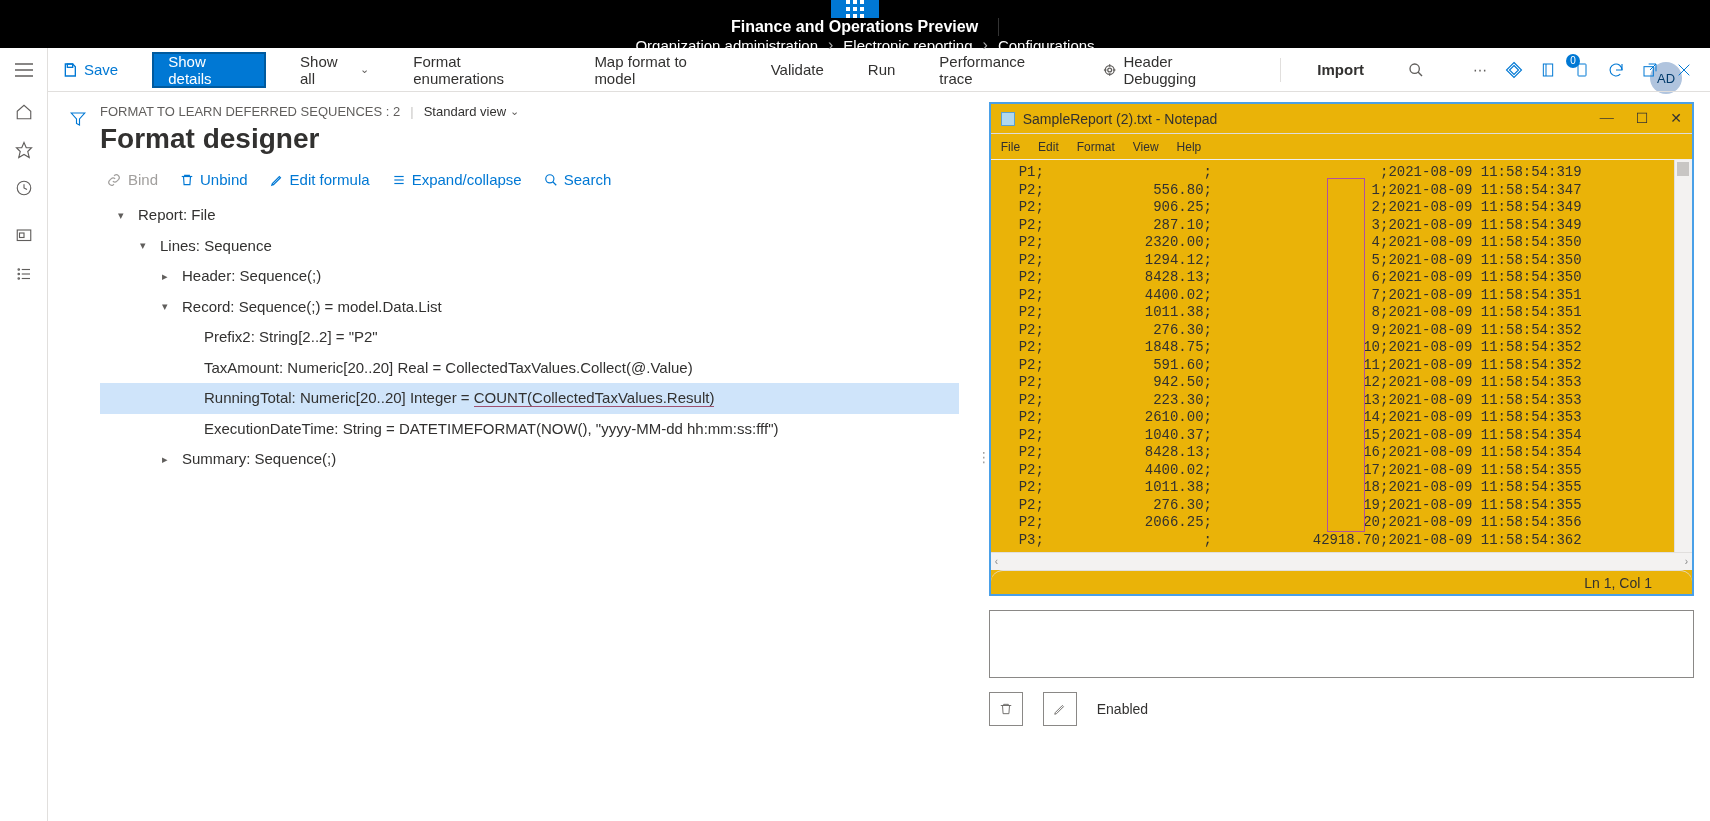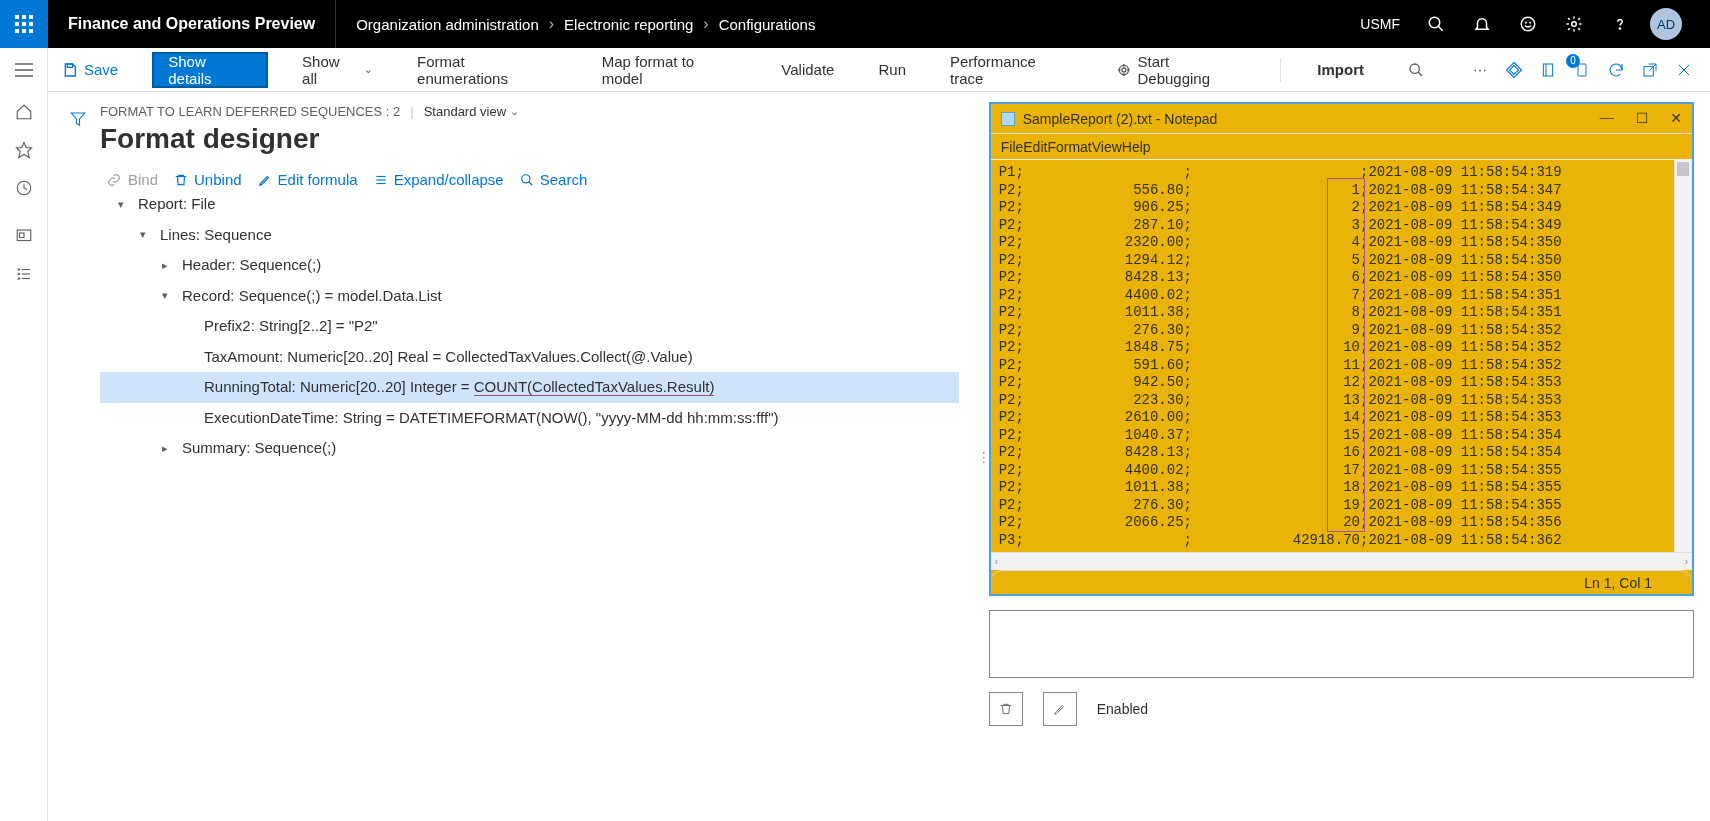--- a/index.html
+++ b/index.html
@@ -1,19 +1,19 @@
 <!DOCTYPE html>
 <html><head>
 <meta charset="utf-8">
 <style>
 * { box-sizing: border-box; margin: 0; padding: 0; }
 body { font-family: "Segoe UI", Arial, sans-serif; font-size: 14px; color: #323130; overflow: hidden; background: #fff; }
 
 
-.topbar { height: 48px; background: #000; color: #fff; display: flex; align-items: center; }
+.topbar { height: 48px; background: #000; color: #fff; display: flex; align-items: center; flex-direction: column; }
 .waffle { width: 48px; height: 48px; background: #0078d4; display: flex; align-items: center; justify-content: center; }
 .waffle-grid { display: grid; grid-template-columns: repeat(3, 4px); grid-gap: 3px; }
 .waffle-grid span { width: 4px; height: 4px; background: #fff; }
 .app-title { font-size: 16px; font-weight: 600; padding: 0 20px; height: 48px; display: flex; align-items: center; border-right: 1px solid #333; }
 .breadcrumbs { display: flex; align-items: center; gap: 10px; padding-left: 20px; font-size: 15px; }
 .breadcrumb-sep { color: #aaa; font-size: 16px; }
 .topbar-right { margin-left: auto; display: flex; align-items: center; gap: 6px; padding-right: 28px; }
 .topbar-right .icon-btn { width: 40px; height: 48px; display: flex; align-items: center; justify-content: center; color: #fff; }
 .avatar { width: 32px; height: 32px; border-radius: 50%; background: #b0c4de; color: #003a6b; display: flex; align-items: center; justify-content: center; font-size: 13px; margin-left: 4px; }
 .company { font-size: 14px; padding-right: 10px; }
@@ -40,43 +40,43 @@
 .filter-col { width: 44px; display:flex; justify-content:center; padding-top: 6px;}
 .filter-icon { color: #0078d4; }
 .left-inner { flex:1; }
 .left-panel-row { display:flex; }
 
 .crumb-line { font-size: 13px; color: #605e5c; display: flex; align-items: center; gap: 10px; margin-bottom: 4px;}
 .crumb-line .sep { color: #c8c6c4; }
 .std-view { color: #323130; display:flex;align-items:center;gap:4px;}
 .page-title { font-size: 28px; font-weight: 600; margin-bottom: 16px; }
 
-.toolbar-links { display: flex; align-items: center; gap: 16px; color: #0078d4; font-size: 15px; margin-bottom: 1px; padding-left: 6px;}
+.toolbar-links { display: flex; align-items: center; gap: 22px; color: #0078d4; font-size: 15px; margin-bottom: 12px; padding-left: 6px;}
 .toolbar-links .lnk { display: flex; align-items: center; gap: 6px; cursor: pointer; }
 
 .tree { font-size: 15px; line-height: 1.9; }
 .tree-row { display: flex; align-items: center; gap: 8px; padding: 1px 6px; white-space: nowrap;}
 .tree-row.selected { background: #cfe4fa; }
 .caret { width: 12px; display:inline-block; color:#605e5c; font-size:11px;}
 .indent-1 { padding-left: 18px; }
 .indent-2 { padding-left: 40px; }
 .indent-3 { padding-left: 62px; }
 .indent-4 { padding-left: 84px; }
 .underline-red { border-bottom: 1px solid #a05070; }
 
 .splitter { width: 10px; display:flex; align-items:center; justify-content:center; color:#a19f9d; cursor: col-resize;}
 
 .right-panel { flex: 1; padding: 10px 16px 10px 0; display:flex; flex-direction:column; gap: 14px;}
 
 .notepad { border: 2px solid #4aa0e8; background:#eab308; display:flex; flex-direction:column; }
 .np-titlebar { height: 30px; border-bottom: 1px solid #ddd; display:flex; align-items:center; padding: 0 10px; gap:8px;}
 .np-titlebar .np-icon { width:14px;height:14px; background:#b0d8f0; border:1px solid #5aa0d0;}
 .np-ctrls { margin-left:auto; display:flex; gap: 22px; color:#333; font-family: "Segoe UI"; }
-.np-menubar { height: 26px; display:flex; align-items:center; padding: 0 10px; font-size: 14px; border-bottom: 1px solid #eee;}
-.np-body-wrap { position:relative; display:flex; }
+.np-menubar { height: 26px; display:flex; align-items:center; gap: 18px; padding: 0 10px; font-size: 12px; border-bottom: 1px solid #eee;}
+.np-body-wrap { position:relative; display:flex;padding-left:20px; }
 .np-body { flex:1; font-family: Consolas, "Courier New", monospace; font-size: 14px; line-height: 1.25; padding: 4px 8px; white-space: pre; overflow:hidden; height: 392px;}
 .np-scroll { width:18px; background:#f3f2f1; border-left:1px solid #e1dfdd; position:relative;}
 .np-scroll .thumb { position:absolute; top:2px; left:2px; width:12px; height:14px; background:#c8c6c4;}
 .np-hscroll { height:18px; background:#f3f2f1; border-top:1px solid #e1dfdd; display:flex; justify-content:space-between; padding:0 4px; color:#888; font-size:10px; align-items:center;}
 .np-status { height: 24px; border-top:1px solid #e1dfdd; display:flex; align-items:center; justify-content:flex-end; padding: 0 40px; font-size: 14px; border-radius: 12px;}
 .highlight-box { position:absolute; border: 1px solid #b050a0; pointer-events:none; }
 
 .textarea-box { border: 1px solid #8a8886; height: 68px; background:#fff; }
 .field-row { display:flex; align-items:center; gap: 20px; text-align: center;}
 .sm-btn { width:34px;height:34px; border:1px solid #8a8886; display:flex;align-items:center;justify-content:center; color:#605e5c; cursor:pointer;}
@@ -186,21 +186,21 @@
       </div>
     <div class="action-btn">
       <svg width="16" height="16" viewBox="0 0 24 24" fill="none" stroke="#605e5c" stroke-width="2">
           <circle cx="12" cy="12" r="3"></circle>
           <circle cx="12" cy="12" r="7"></circle>
           <line x1="3" y1="12" x2="7" y2="12"></line>
           <line x1="17" y1="12" x2="21" y2="12"></line>
           <line x1="12" y1="3" x2="12" y2="7"></line>
           <line x1="12" y1="17" x2="12" y2="21"></line>
         </svg>
-      <span>Start Debugging</span>
+      <span>Header Debugging</span>
     </div>
     <div style="width:1px;height:24px;background:#e1dfdd;margin:0 6px"></div>
     <div class="action-btn" style="font-weight:600">
         <span>Import</span>
       </div>
     <div class="action-btn">
         <svg width="16" height="16" viewBox="0 0 24 24" fill="none" stroke="#605e5c" stroke-width="2">
           <circle cx="10" cy="10" r="7"></circle>
           <line x1="21" y1="21" x2="15" y2="15"></line>
         </svg>

